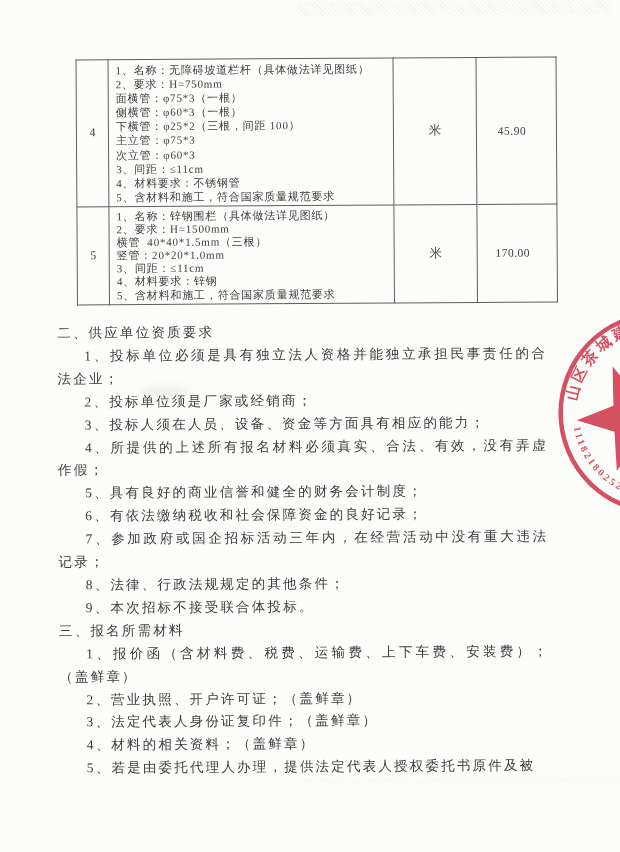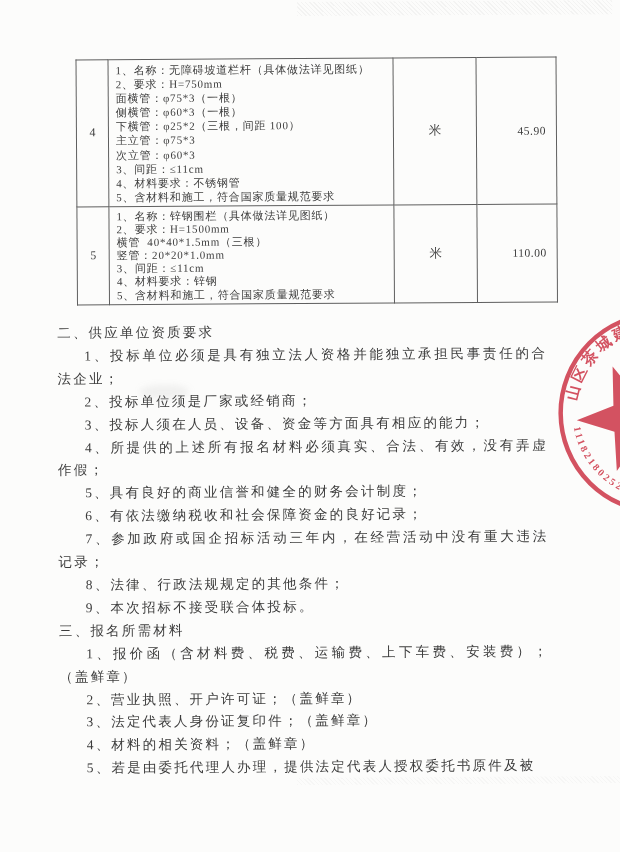--- a/index.html
+++ b/index.html
@@ -29,21 +29,21 @@
   td.col-no{text-align:center;font-size:12px;vertical-align:middle;}
   td.col-desc{
     font-size:11px;letter-spacing:0.8px;
     padding:3px 4px 2px 7px;
     white-space:pre-line;vertical-align:top;
   }
   tr.r4 td.col-desc{line-height:14.1px;}
   tr.r5 td.col-desc{line-height:13.1px;}
   td.col-unit{text-align:center;font-size:12.5px;vertical-align:middle;}
   td.col-qty{
-    text-align:right;padding-right:10px;
+    text-align:center;padding-right:10px;
     font-size:11.5px;letter-spacing:0.5px;vertical-align:middle;
   }
 
   
   .body-text{
     position:absolute;left:58px;top:321px;width:490px;
     font-size:13.5px;line-height:22.9px;letter-spacing:2.2px;
     text-align:justify;
   }
   .body-text p{margin:0;}
@@ -102,21 +102,21 @@
     <tr class="r5">
       <td class="col-no">5</td>
       <td class="col-desc">1、名称：锌钢围栏（具体做法详见图纸）
 2、要求：H=1500mm
 横管&nbsp; 40*40*1.5mm（三根）
 竖管：20*20*1.0mm
 3、间距：≤11cm
 4、材料要求：锌钢
 5、含材料和施工，符合国家质量规范要求</td>
       <td class="col-unit">米</td>
-      <td class="col-qty">110.00</td>
+      <td class="col-qty">170.00</td>
     </tr>
   </tbody>
     </table>
 
   <div class="body-text">
     <p class="heading">二、供应单位资质要求</p>
     <p class="item">1、投标单位必须是具有独立法人资格并能独立承担民事责任的合法企业；</p>
     <p class="item">2、投标单位须是厂家或经销商；</p>
     <p class="item">3、投标人须在人员、设备、资金等方面具有相应的能力；</p>
     <p class="item">4、所提供的上述所有报名材料必须真实、合法、有效，没有弄虚作假；</p>

